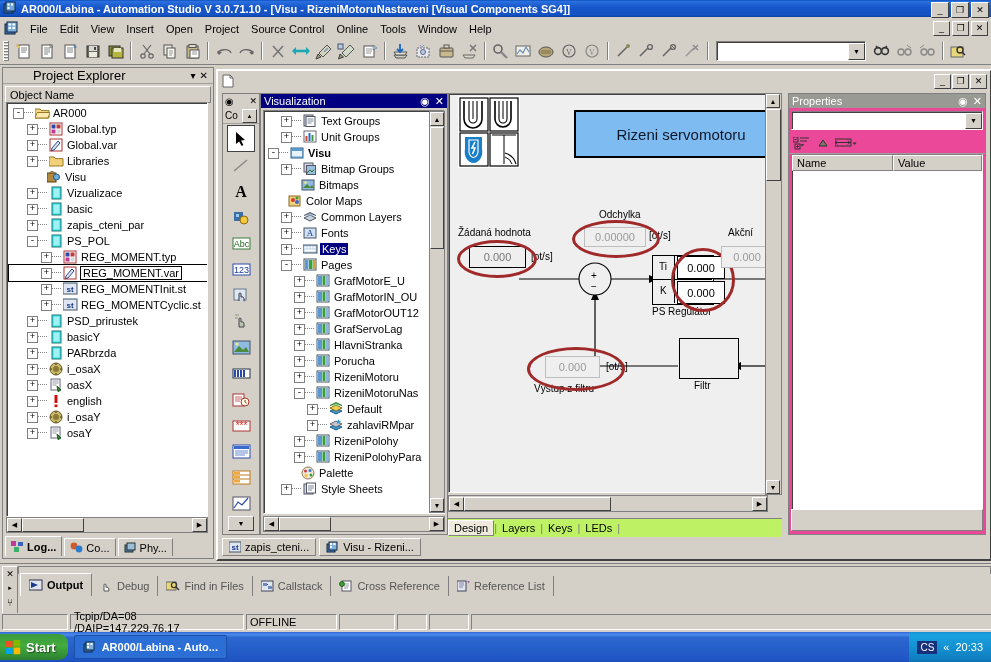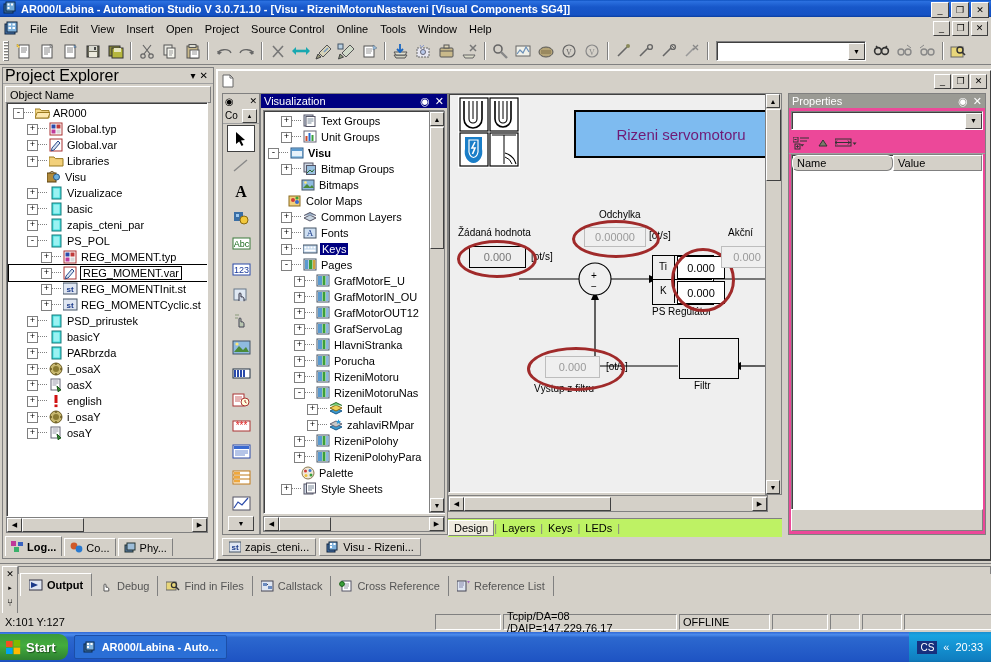--- a/index.html
+++ b/index.html
@@ -48,21 +48,21 @@
          box-shadow:inset 1px 1px 0 #404040;display:flex;align-items:center;margin:0 4px;}
   .combo .arrow{margin-left:auto;width:15px;height:15px;background:#d4d0c8;border:1px solid #fff;border-right-color:#404040;border-bottom-color:#404040;
          display:flex;align-items:center;justify-content:center;font-size:7px;}
 
   
   .workspace{position:absolute;left:0;top:65px;width:991px;height:497px;background:#d4d0c8;}
 
   
   .projexp{position:absolute;left:2px;top:2px;width:210px;height:490px;background:#d4d0c8;border:1px solid #808080;}
   .pe-title{height:15px;background:#d4d0c8;display:flex;align-items:center;padding:0 2px;border-bottom:1px solid #a0a0a0;}
-  .pe-title span.t{font-size:16px;color:#000;}
+  .pe-title span.t{font-size:13px;color:#000;margin-left:28px;}
   .pe-title .ctl{margin-left:auto;display:flex;gap:4px;align-items:center;padding-right:3px;font-size:10px;color:#000;}
   .pe-colhdr{height:15px;margin:2px 2px 0 2px;background:#d4d0c8;border:1px solid #fff;border-right-color:#808080;border-bottom-color:#808080;
              display:flex;align-items:center;padding-left:4px;font-size:11px;}
   .pe-tree{position:absolute;left:3px;top:34px;width:200px;height:413px;background:#fff;border:1px solid #808080;
            border-right-color:#fff;border-bottom-color:#fff;box-shadow:inset 1px 1px 0 #404040;overflow:hidden;}
   .tnode{display:flex;align-items:center;height:16px;font-size:11px;white-space:nowrap;position:relative;}
   .tbox{width:9px;height:9px;border:1px solid #808080;background:#fff;display:flex;align-items:center;justify-content:center;
         font-size:9px;line-height:7px;color:#000;font-family:"Liberation Mono",monospace;}
   .tdots{width:9px;height:1px;border-top:1px dotted #808080;}
   .ticon{width:15px;height:14px;margin:0 2px;flex:none;position:relative;}
@@ -113,21 +113,21 @@
   .canvas-hscroll{position:absolute;left:0;top:402px;width:318px;height:15px;background:#d4d0c8;border:1px solid #808080;display:flex;align-items:center;}
   .canvas-tabs{position:absolute;left:0;top:419px;width:334px;height:18px;background:#bef264;border-top:1px solid #808080;display:flex;align-items:center;margin-top:6px;}
   .ctab{padding:1px 5px;font-size:11px;}
   .ctab.active{border:1px solid #808080;border-top-color:#fff;border-left-color:#fff;background:#eeeade;font-weight:normal;}
   .ctab-sep{color:#808080;}
 
   
   .diagram{position:absolute;left:0;top:0;width:100%;height:100%;}
   .logo-box{position:absolute;left:9px;top:2px;width:60px;height:70px;background:#fff;border:1px solid #fff;}
   .titlebanner{position:absolute;left:125px;top:16px;width:210px;height:44px;background:#7ebbf0;border:2px solid #000;
-     display:flex;align-items:center;justify-content:center;color:#701a75;font-size:15px;}
+     display:flex;align-items:center;justify-content:center;color:#0f172a;font-size:15px;}
   .dlabel{position:absolute;font-size:10px;color:#000;white-space:nowrap;}
   .dfield{position:absolute;border:1px solid #000;background:#efefef;display:flex;align-items:center;justify-content:center;
           font-size:11px;color:#777;}
   .dfield.grey{border:1px solid #bdbdbd;color:#9a9a9a;}
   .ellipse{position:absolute;border:3px solid #a02a2a;border-radius:50%;}
   .dbox{position:absolute;border:1px solid #000;background:#efefef;}
 
   
   .props{position:absolute;left:570px;top:22px;width:196px;height:440px;background:#ec4899;border:1px solid #808080;}
   .pr-title{height:14px;background:#9a9a94;display:flex;align-items:center;padding:0 3px;color:#fff;font-size:11px;}
@@ -1377,21 +1377,21 @@
                 <svg width="24" height="13" viewBox="0 0 24 13">
                   <rect x="0" y="2" width="16" height="7" fill="none" stroke="#333"></rect>
                   <path d="M0 5.5h16" stroke="#333"></path>
                   <path d="M2 3.5l-1.6 2L2 7.5M13 3.5l1.6 2L13 7.5" stroke="#333" fill="none"></path>
                   <path d="M18 6l2.5 3 2.5-3" fill="#333" transform="scale(.8) translate(4,1)"></path>
                 </svg>
               </span>
           </div>
           <div class="pr-grid">
             <div class="pr-hdr">
-              <div class="pr-hc" style="width:95px;border-radius:6px;">Name</div>
+              <div class="pr-hc" style="width:95px;">Name</div>
               <div class="pr-hc" style="flex:1;">Value</div>
             </div>
           </div>
           <div class="pr-bottom"></div>
         </div>
 
         <div class="mdi-doctabs">
           <div class="doctab">
             <span>
                 <svg width="12" height="12" viewBox="0 0 12 12">
@@ -1482,21 +1482,20 @@
               <path d="M2 3h5M2 5h5M2 7h4" stroke="#88a"></path>
               <path d="M10 1l1.5 2.6L13 1" fill="#a46ac0"></path>
             </svg>
           </span>
         <span>Reference List</span>
       </div>
     </div>
   </div>
 
   <div class="statusbar">
-    <div class="sfield" style="width:425px;border:none;">X:101 Y:127</div>
     <div class="sfield" style="width:58px;"></div>
     <div class="sfield" style="width:166px;">Tcpip/DA=08 /DAIP=147.229.76.17</div>
     <div class="sfield" style="width:83px;">OFFLINE</div>
     <div class="sfield" style="width:48px;"></div>
     <div class="sfield" style="width:22px;"></div>
     <div class="sfield" style="width:32px;"></div>
     <div class="sfield" style="flex:1;"></div>
   </div>
 
   <div class="taskbar">

